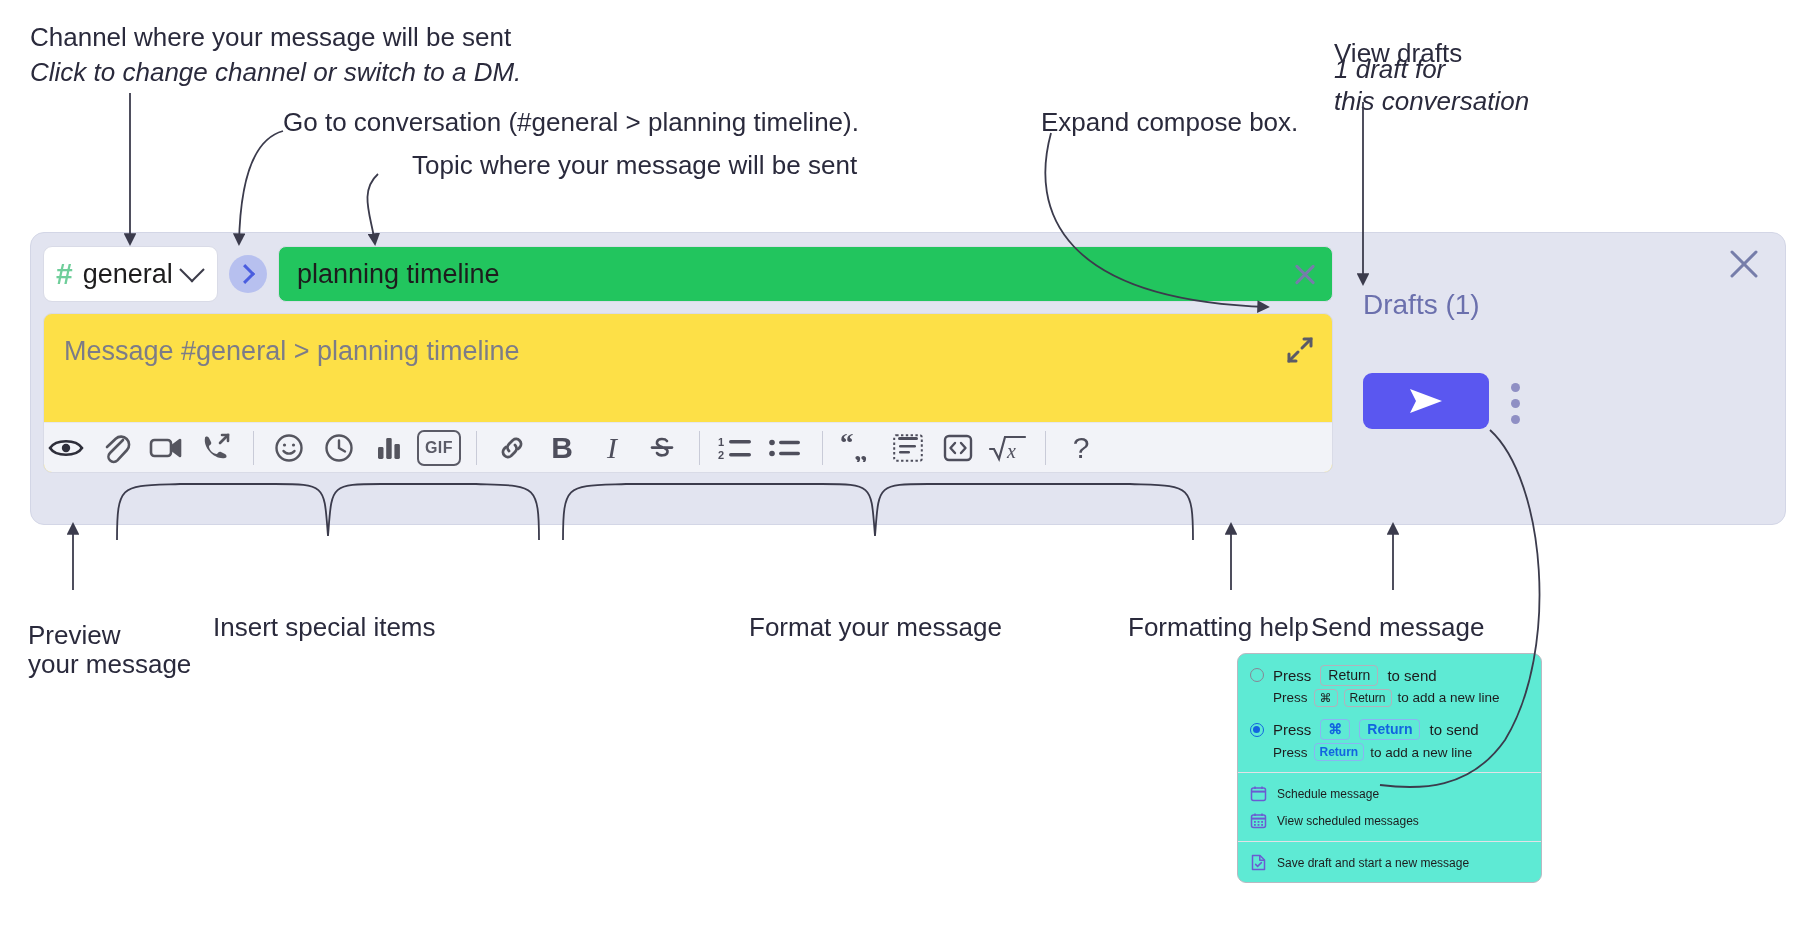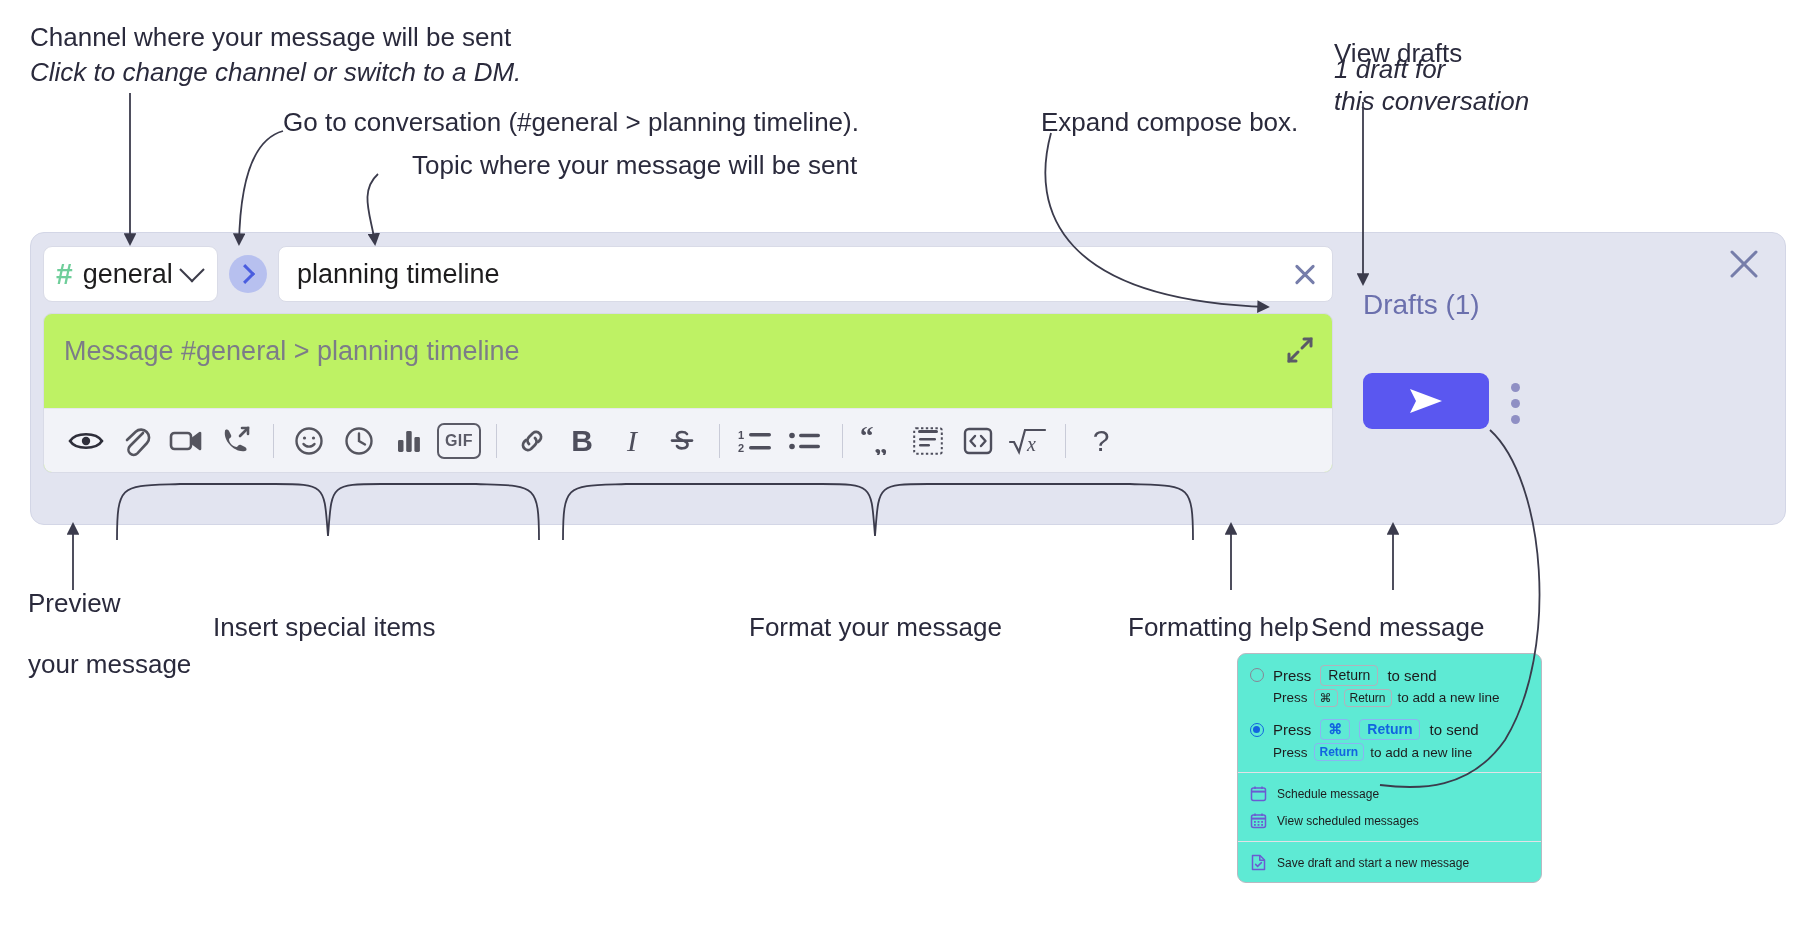--- a/index.html
+++ b/index.html
@@ -31,41 +31,41 @@
   }
   #channel-hash{font-size:30px;font-weight:700;color:#6fce9a;line-height:1;}
   #channel-name{font-size:27px;color:#1d1c1d;}
   .chev{width:16px;height:16px;border-right:2.6px solid #3b3b49;border-bottom:2.6px solid #3b3b49;transform:rotate(45deg) translate(-3px,-3px);}
   #goto-btn{
     width:38px;height:38px;border-radius:50%;background:#b7c0ef;
     margin:0 11px;display:flex;align-items:center;justify-content:center;flex:none;
   }
   #goto-btn .gchev{width:11px;height:11px;border-right:3px solid #4a5ddf;border-top:3px solid #4a5ddf;transform:rotate(45deg) translate(-2px,2px);}
   #topic-field{
-    flex:1;background:#ffffff;border:1px solid #d9dbe7;border-radius:8px;height:56px;
+    flex:1;background:#22c55e;border:1px solid #d9dbe7;border-radius:8px;height:56px;
     display:flex;align-items:center;box-sizing:border-box;padding:0 14px 0 18px;
   }
   #topic-value{font-size:27px;color:#1d1c1d;flex:1;}
   .xicon{position:relative;width:26px;height:26px;flex:none;}
   .xicon:before,.xicon:after{content:"";position:absolute;left:0;top:12px;width:26px;height:3px;background:#767daa;border-radius:2px;}
   .xicon:before{transform:rotate(45deg);}
   .xicon:after{transform:rotate(-45deg);}
 
   
   #message-box{
-    margin-top:8px;background:#bef264;border:1px solid #d9dbe7;border-radius:9px;
+    margin-top:8px;background:#fde047;border:1px solid #d9dbe7;border-radius:9px;
     height:160px;box-sizing:border-box;position:relative;
   }
   #message-placeholder{position:absolute;left:20px;top:22px;font-size:27px;color:#7c7c88;}
   #expand-btn{position:absolute;right:18px;top:22px;width:28px;height:28px;}
   #expand-btn svg{display:block;}
   #toolbar{
-    position:absolute;left:0;right:0;bottom:0;height:64px;
+    position:absolute;left:0;right:0;bottom:0;height:50px;
     background:#f2f3f8;border-top:1px solid #e6e7ef;border-radius:0 0 8px 8px;
-    display:flex;align-items:center;padding:0 20px;box-sizing:border-box;
+    display:flex;align-items:center;padding:0 0;box-sizing:border-box;
   }
   .tb{width:44px;height:44px;display:flex;align-items:center;justify-content:center;flex:none;margin-right:6px;}
   .tbsep{width:1px;height:34px;background:#c9cbd8;margin:0 13px 0 9px;flex:none;}
   .tb svg{display:block;}
   .tb-gif{
     border:2.4px solid #5b5b67;border-radius:7px;font-size:16px;font-weight:700;
     color:#5b5b67;width:48px;height:32px;display:flex;align-items:center;justify-content:center;letter-spacing:.5px;
   }
   .tb-b{font-size:30px;font-weight:700;color:#4e4e5c;}
   .tb-i{font-size:30px;font-style:italic;font-family:"Liberation Serif",serif;color:#4e4e5c;}
@@ -336,21 +336,21 @@
       </svg>
     </div>
     <div id="kebab">
       <span></span>
       <span></span>
       <span></span>
     </div>
   </div>
 </div>
 
-<div class="ann ann-26" style="left:28px;top:588px;">
+<div class="ann ann-26" style="left:28px;top:620px;">
   <b>Preview</b>
 </div>
 <div class="ann ann-26" style="left:28px;top:649px;">
   <span>your message</span>
 </div>
 
 <div class="ann ann-26" style="left:213px;top:612px;">
   <b>Insert</b><span> special items</span>
 </div>
 

